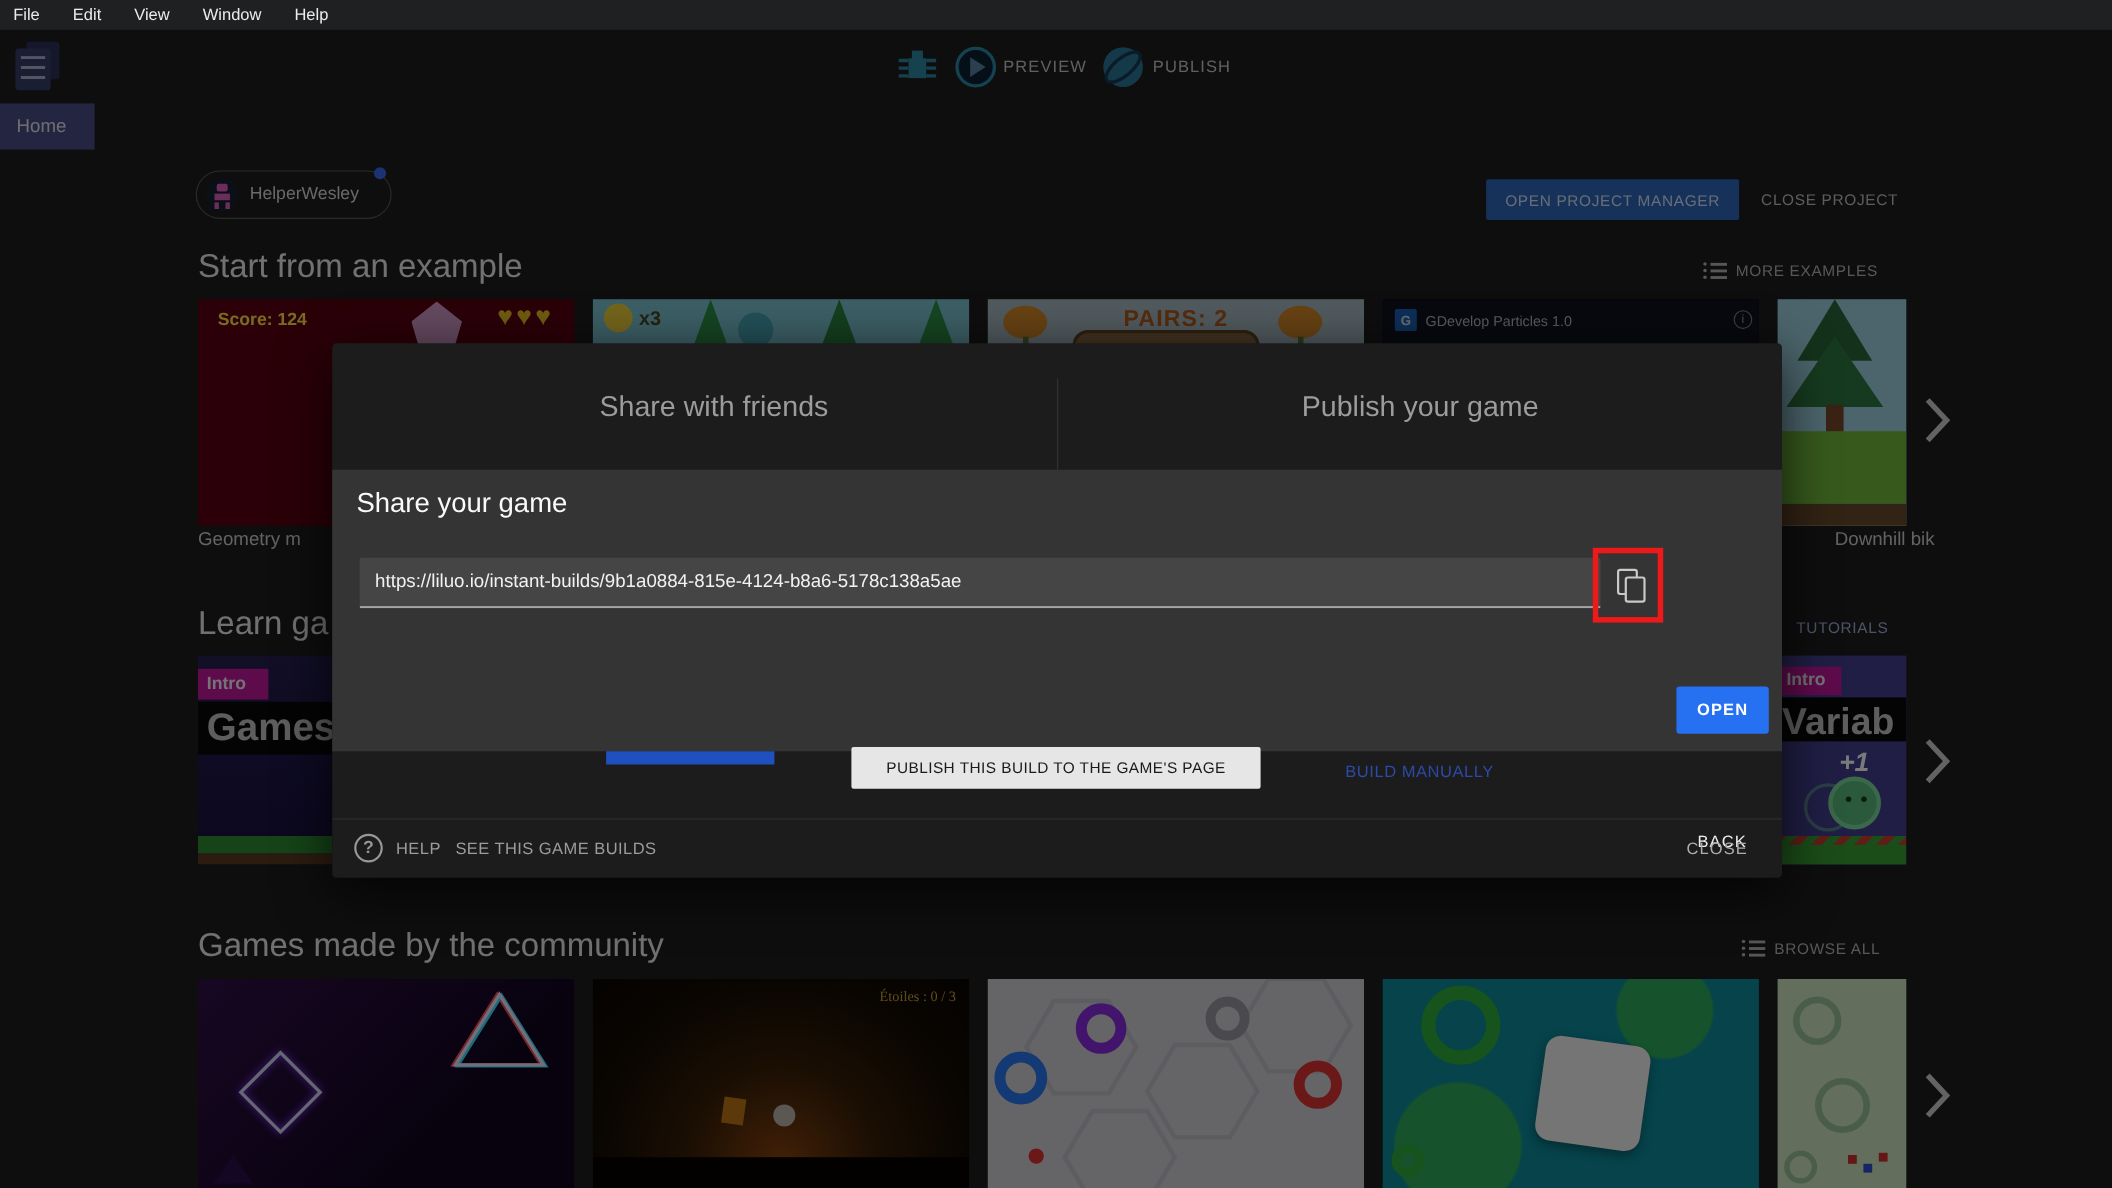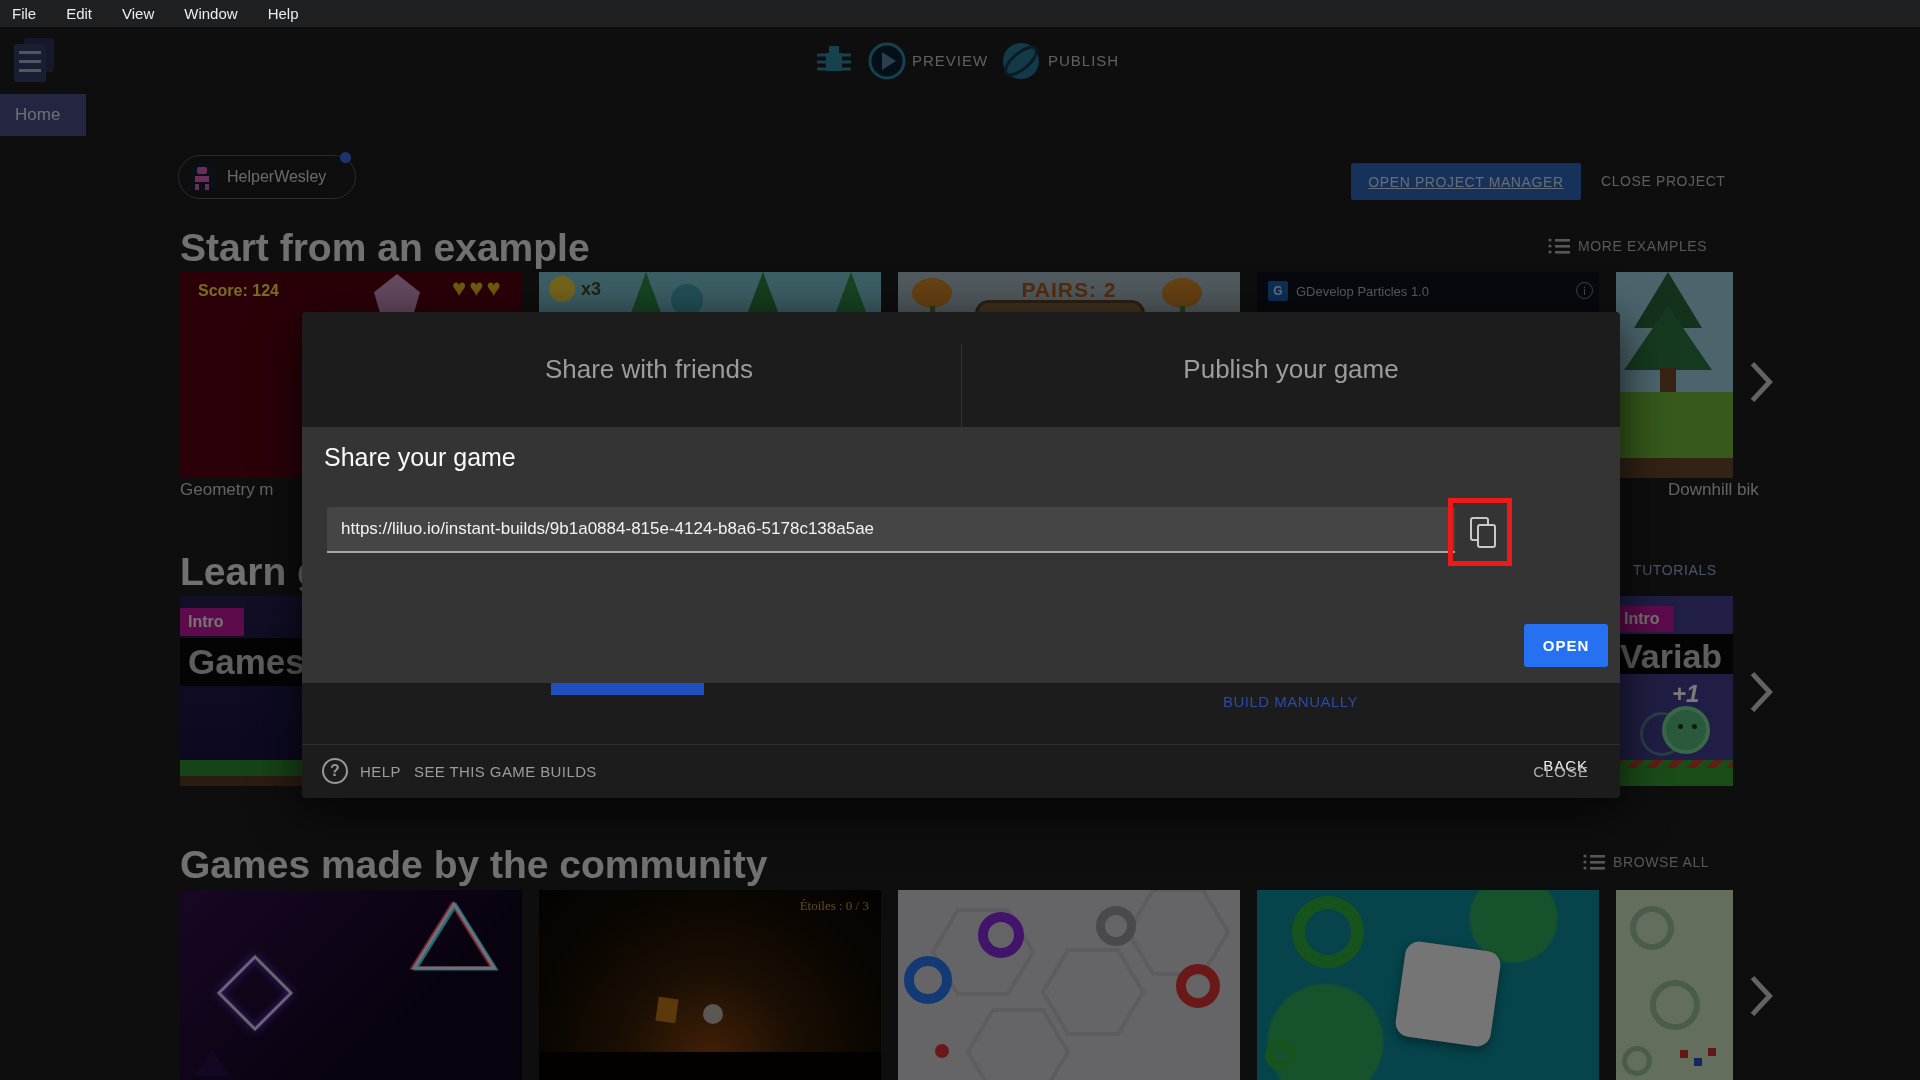--- a/index.html
+++ b/index.html
@@ -15,24 +15,24 @@
   
   .tool-label { color:#c8c8c8; font-size:15px; letter-spacing:1px; }
 
   .home-tab { left:0; top:94px; width:86px; height:42px; background:#4d4f87; color:#e6e6ee; font-size:17px; display:flex; align-items:center; padding-left:15px; }
 
   .chip { left:178px; top:155px; width:178px; height:44px; border:1px solid #5a5a5a; border-radius:22px; display:flex; align-items:center; gap:10px; padding-left:8px; }
   .chip-name { color:#dcdcdc; font-size:16px; }
   .avatar { width:30px; height:30px; border-radius:50%; background:#16222e; position:relative; overflow:hidden; }
   .avatar i { position:absolute; background:#e060c0; }
 
-  .btn-opm { left:1351px; top:163px; width:230px; height:37px; background:#2e66bc; color:#d6e4f6; font-size:14px; letter-spacing:.6px; display:flex; align-items:center; justify-content:center; border-radius:2px;text-decoration:underline; }
+  .btn-opm { left:1351px; top:163px; width:230px; height:37px; background:#2e66bc; color:#d6e4f6; font-size:14px; letter-spacing:.6px; display:flex; align-items:center; justify-content:center; border-radius:2px; }
   .btn-flat { color:#c2c2c2; font-size:14px; letter-spacing:.6px; }
 
-  .h1 { color:#ededed; font-size:39px; font-weight:700; }
+  .h1 { color:#ededed; font-size:30px; font-weight:400; }
   .sec-action { color:#b6b6b6; font-size:14px; letter-spacing:.6px; }
   .list-icon { width:22px; height:16px; display:inline-block; }
 
   .card { overflow:hidden; }
   .card-label { color:#cfcfcf; font-size:17px; }
   .tri { width:0; height:0; }
   .chev { width:30px; height:44px; }
 
   
   .overlay { left:0; top:27px; width:1920px; height:1053px; background:rgba(0,0,0,.52); z-index:10; }
@@ -290,20 +290,21 @@
   <div class="tab-divider"></div>
 
   <div class="panel">
     <span class="panel-title">Share your game</span>
     <input class="url-input" type="text" value="https://liluo.io/instant-builds/9b1a0884-815e-4124-b8a6-5178c138a5ae" style="">
     <div class="copy-btn">
       <div class="copy-back"></div>
       <div class="copy-front"></div>
     </div>
     <div class="btn-open">OPEN</div>
+    <div class="btn-publish-build">PUBLISH THIS BUILD TO THE GAME'S PAGE</div>
     <span class="btn-back">BACK</span>
   </div>
 
   <div class="red-box"></div>
 
   <div class="blue-bar"></div>
   <span class="build-manually">BUILD MANUALLY</span>
   <div class="dlg-divider"></div>
   <div class="help-icon">
       <span>?</span>

